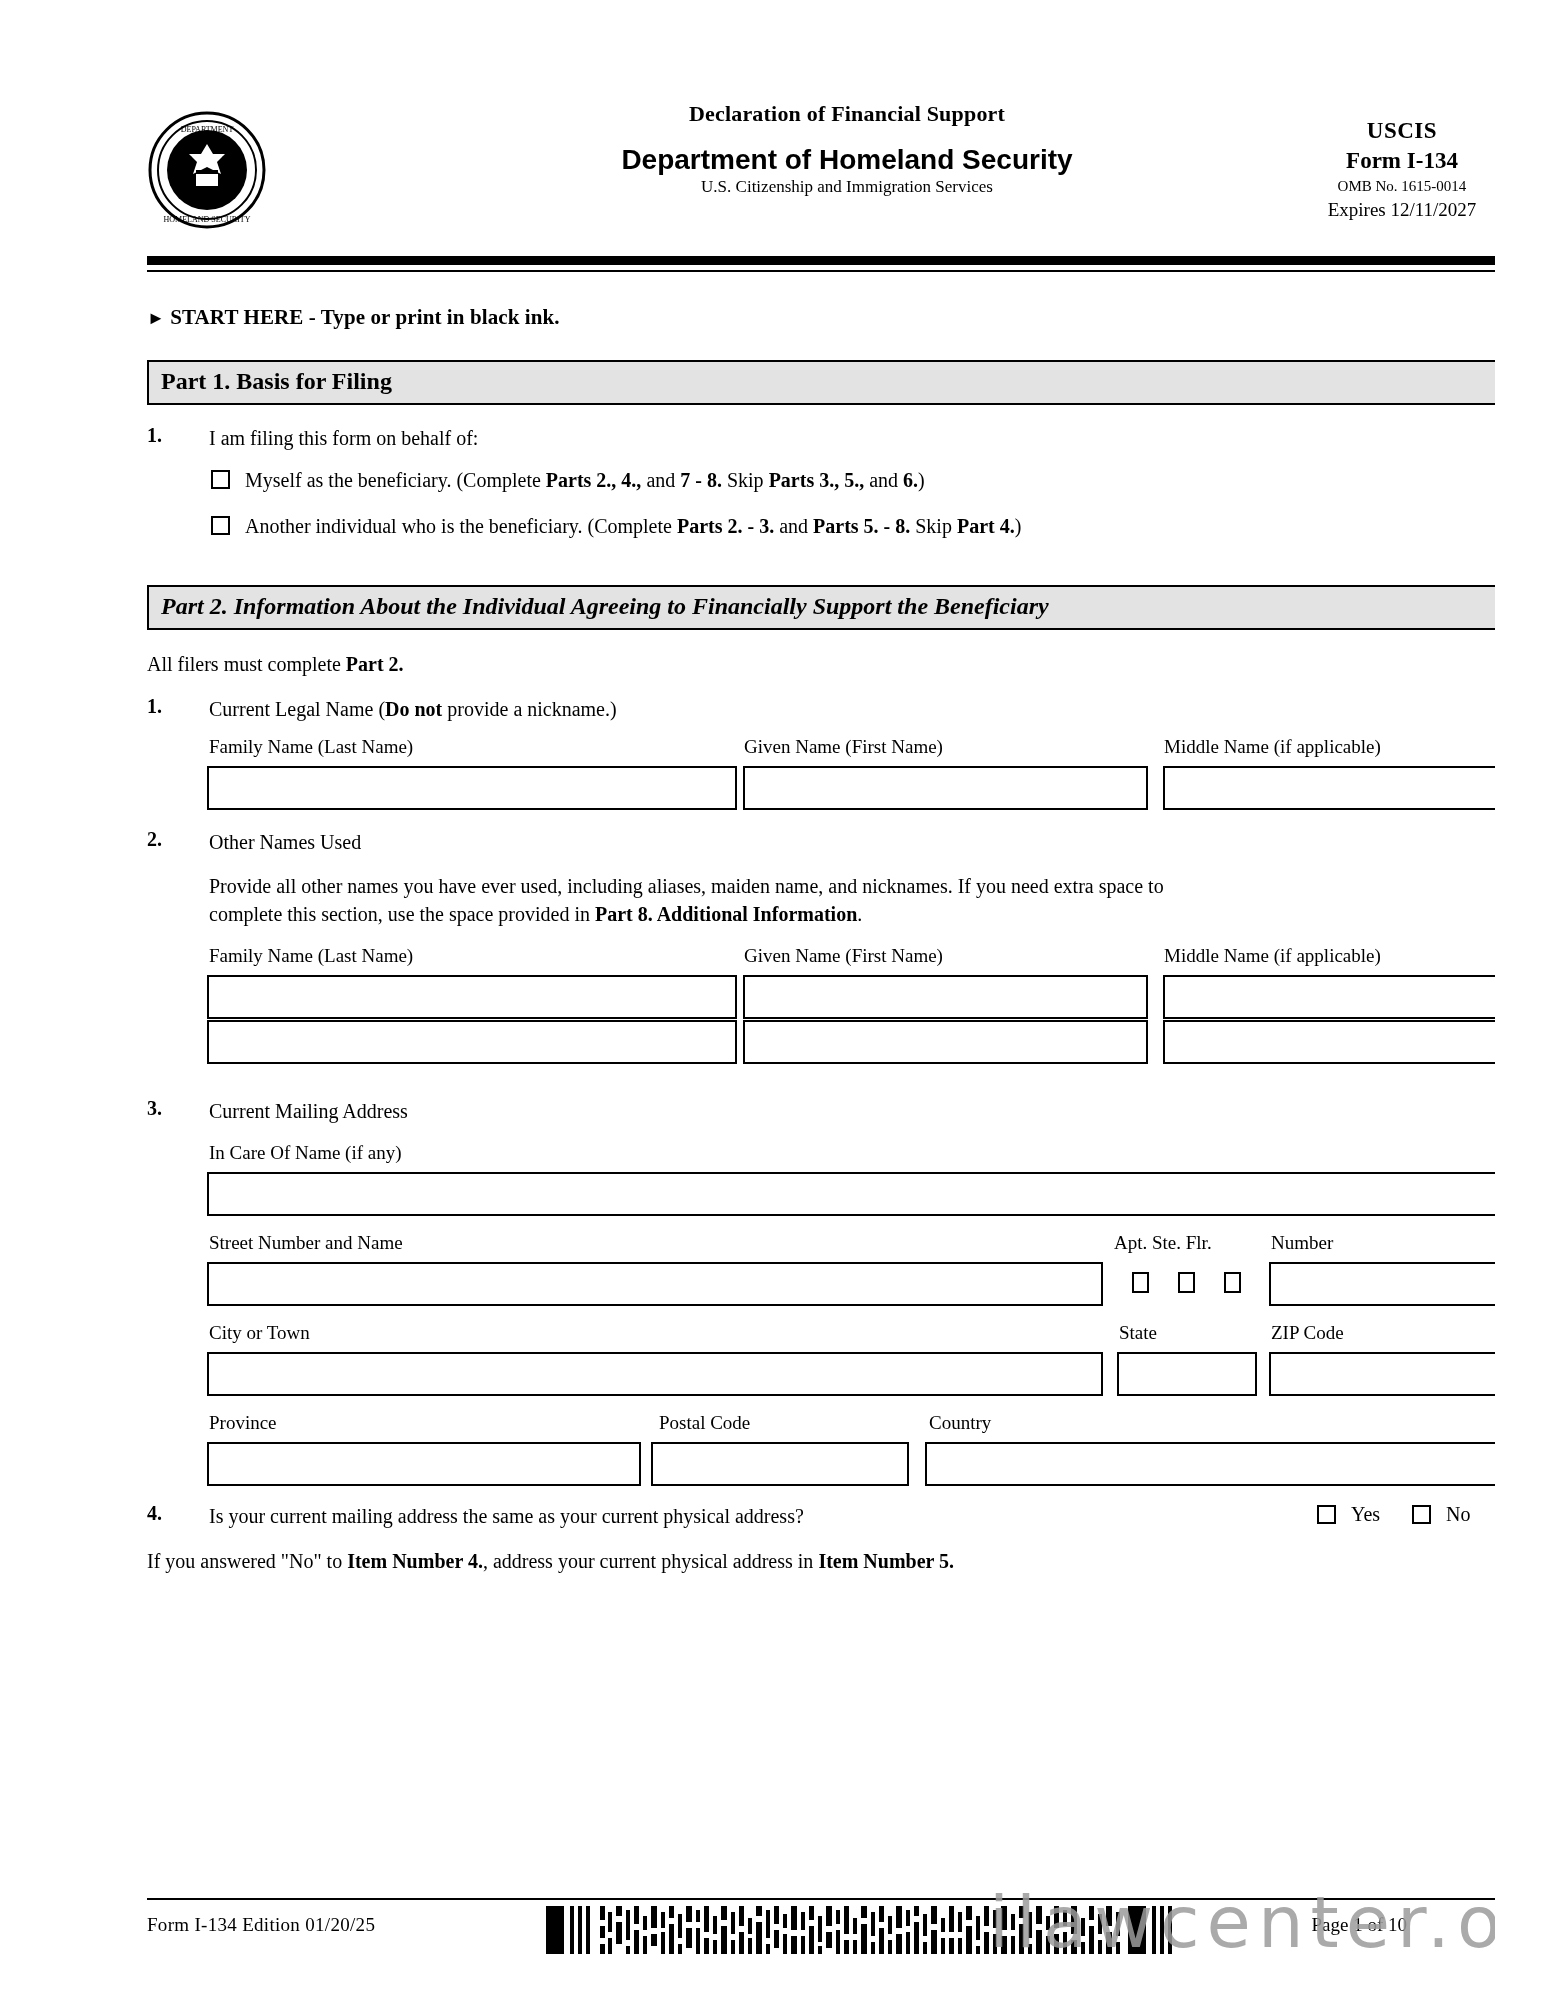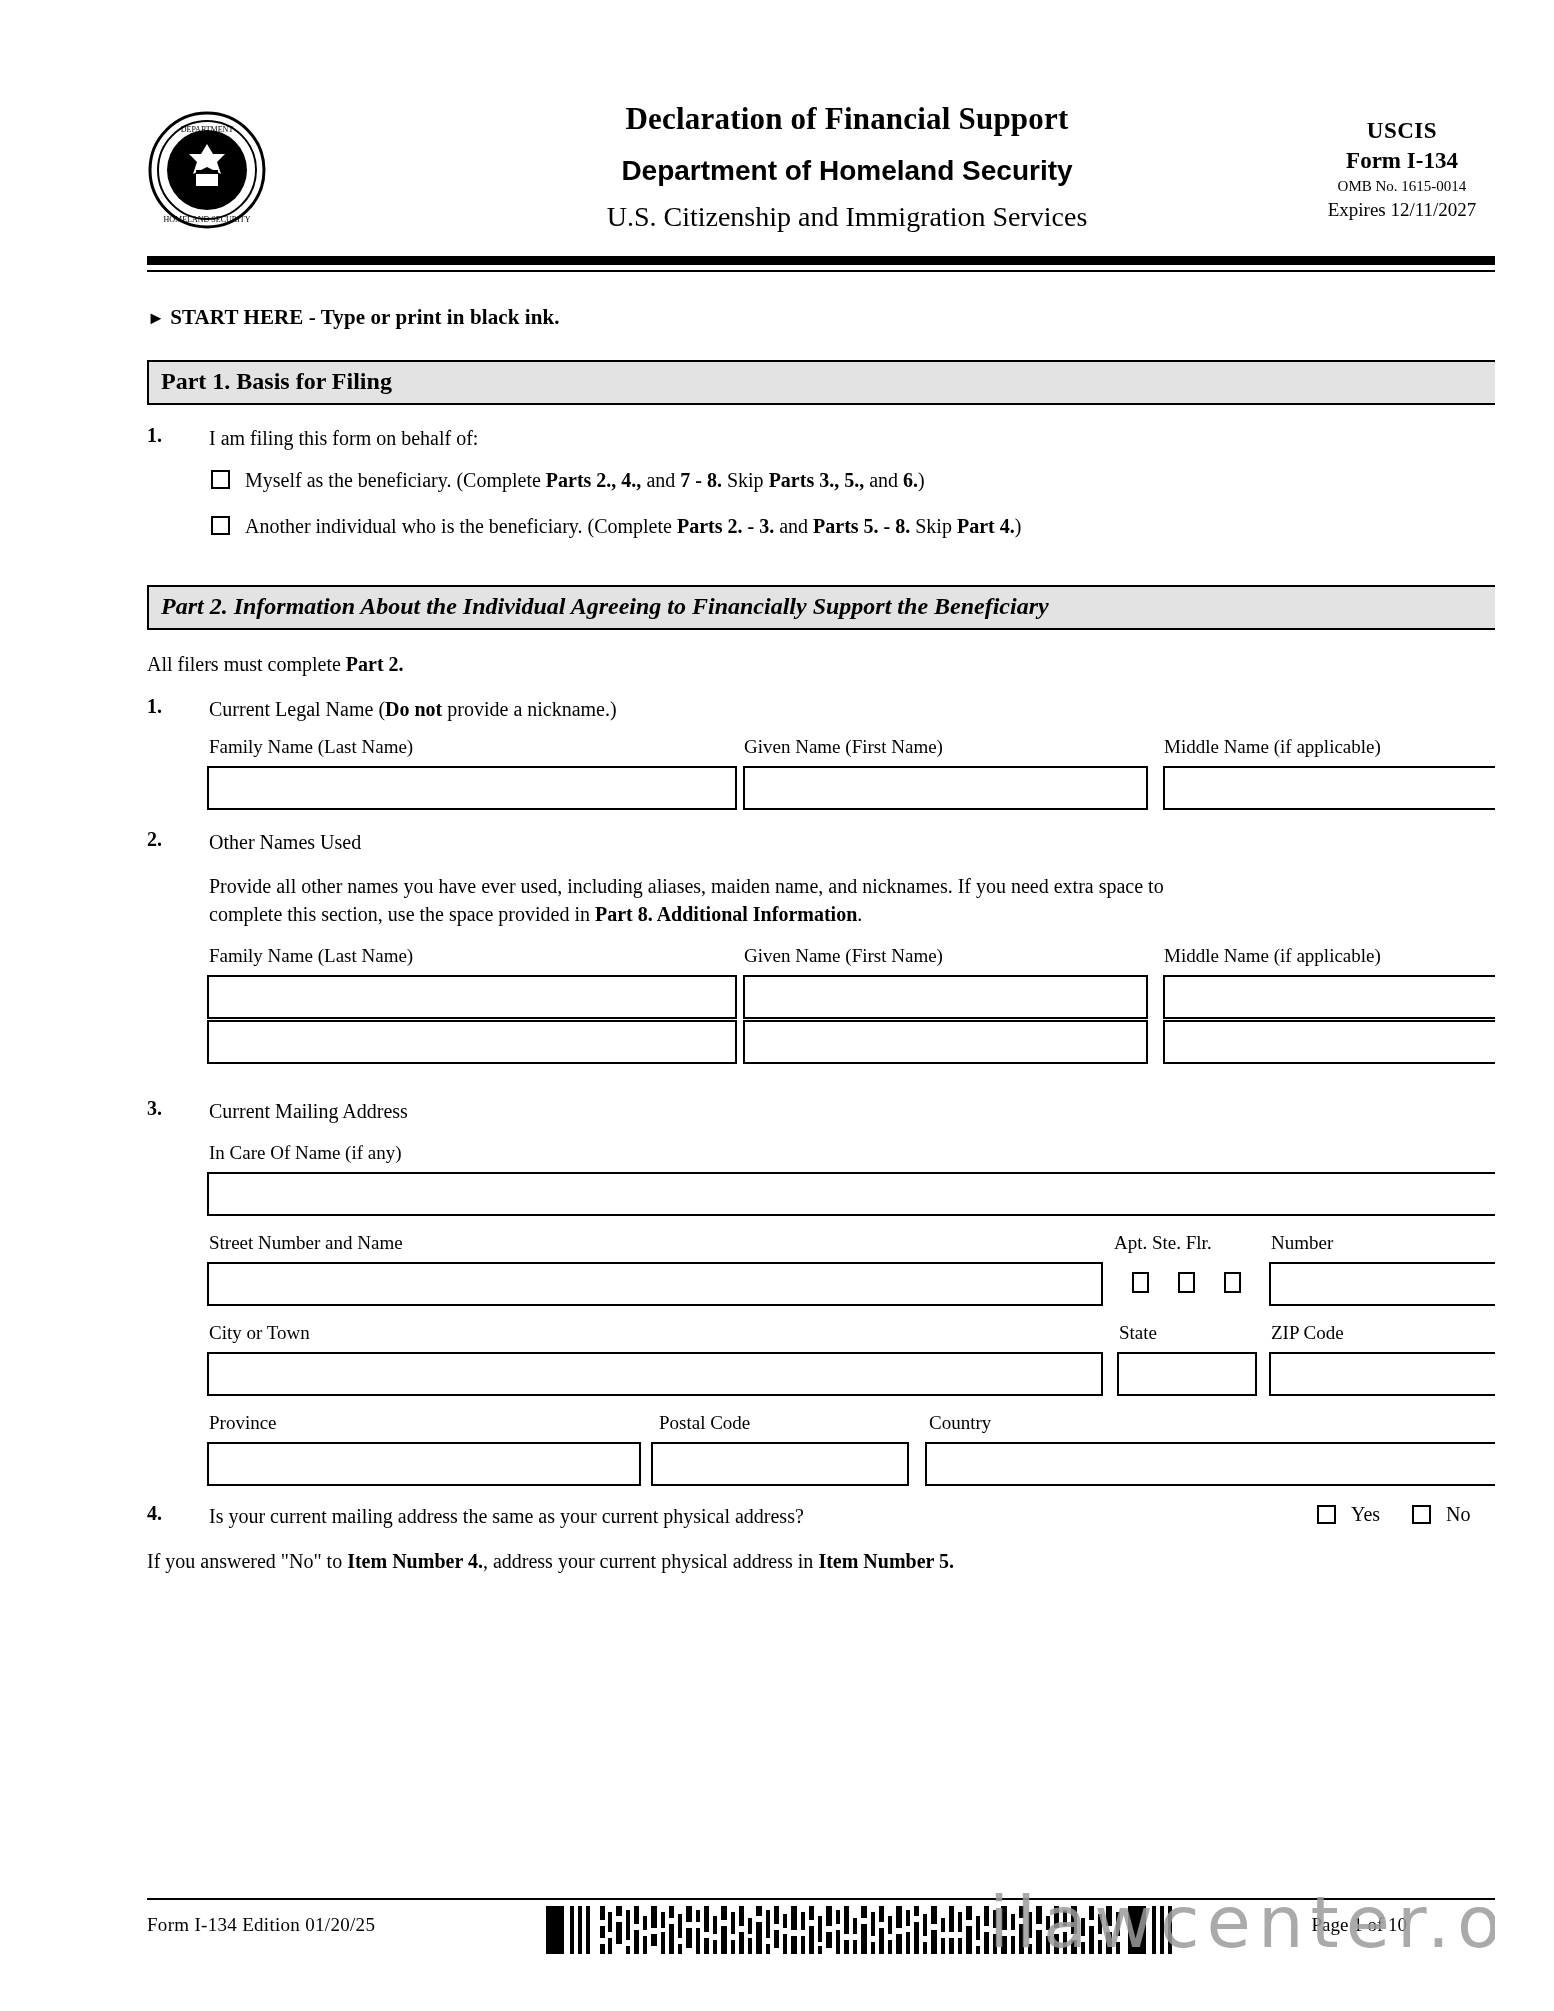--- a/index.html
+++ b/index.html
@@ -37,34 +37,34 @@
     height: 120px;
   }
   .title-block {
     position: absolute;
     left: 270px;
     top: 0px;
     width: 860px;
     text-align: center;
   }
   .form-title {
-    font-size: 31px;
+    font-size: 22px;
     font-weight: bold;
     line-height: 1.25;
     letter-spacing: 0.2px;
   }
   .form-sub1 {
     font-size: 28px;
     font-weight: bold;
     margin-top: 16px;
     font-family: "Liberation Sans", "DejaVu Sans", sans-serif;
   }
   .form-sub2 {
-    font-size: 28px;
-    margin-top: 14px;
+    font-size: 17px;
+    margin-top: 1px;
   }
   .uscis-block {
     position: absolute;
     right: 0px;
     top: 16px;
     width: 250px;
     text-align: center;
     line-height: 1.32;
   }
   .uscis-line1 { font-size: 23px; font-weight: bold; letter-spacing: 0.5px;}

